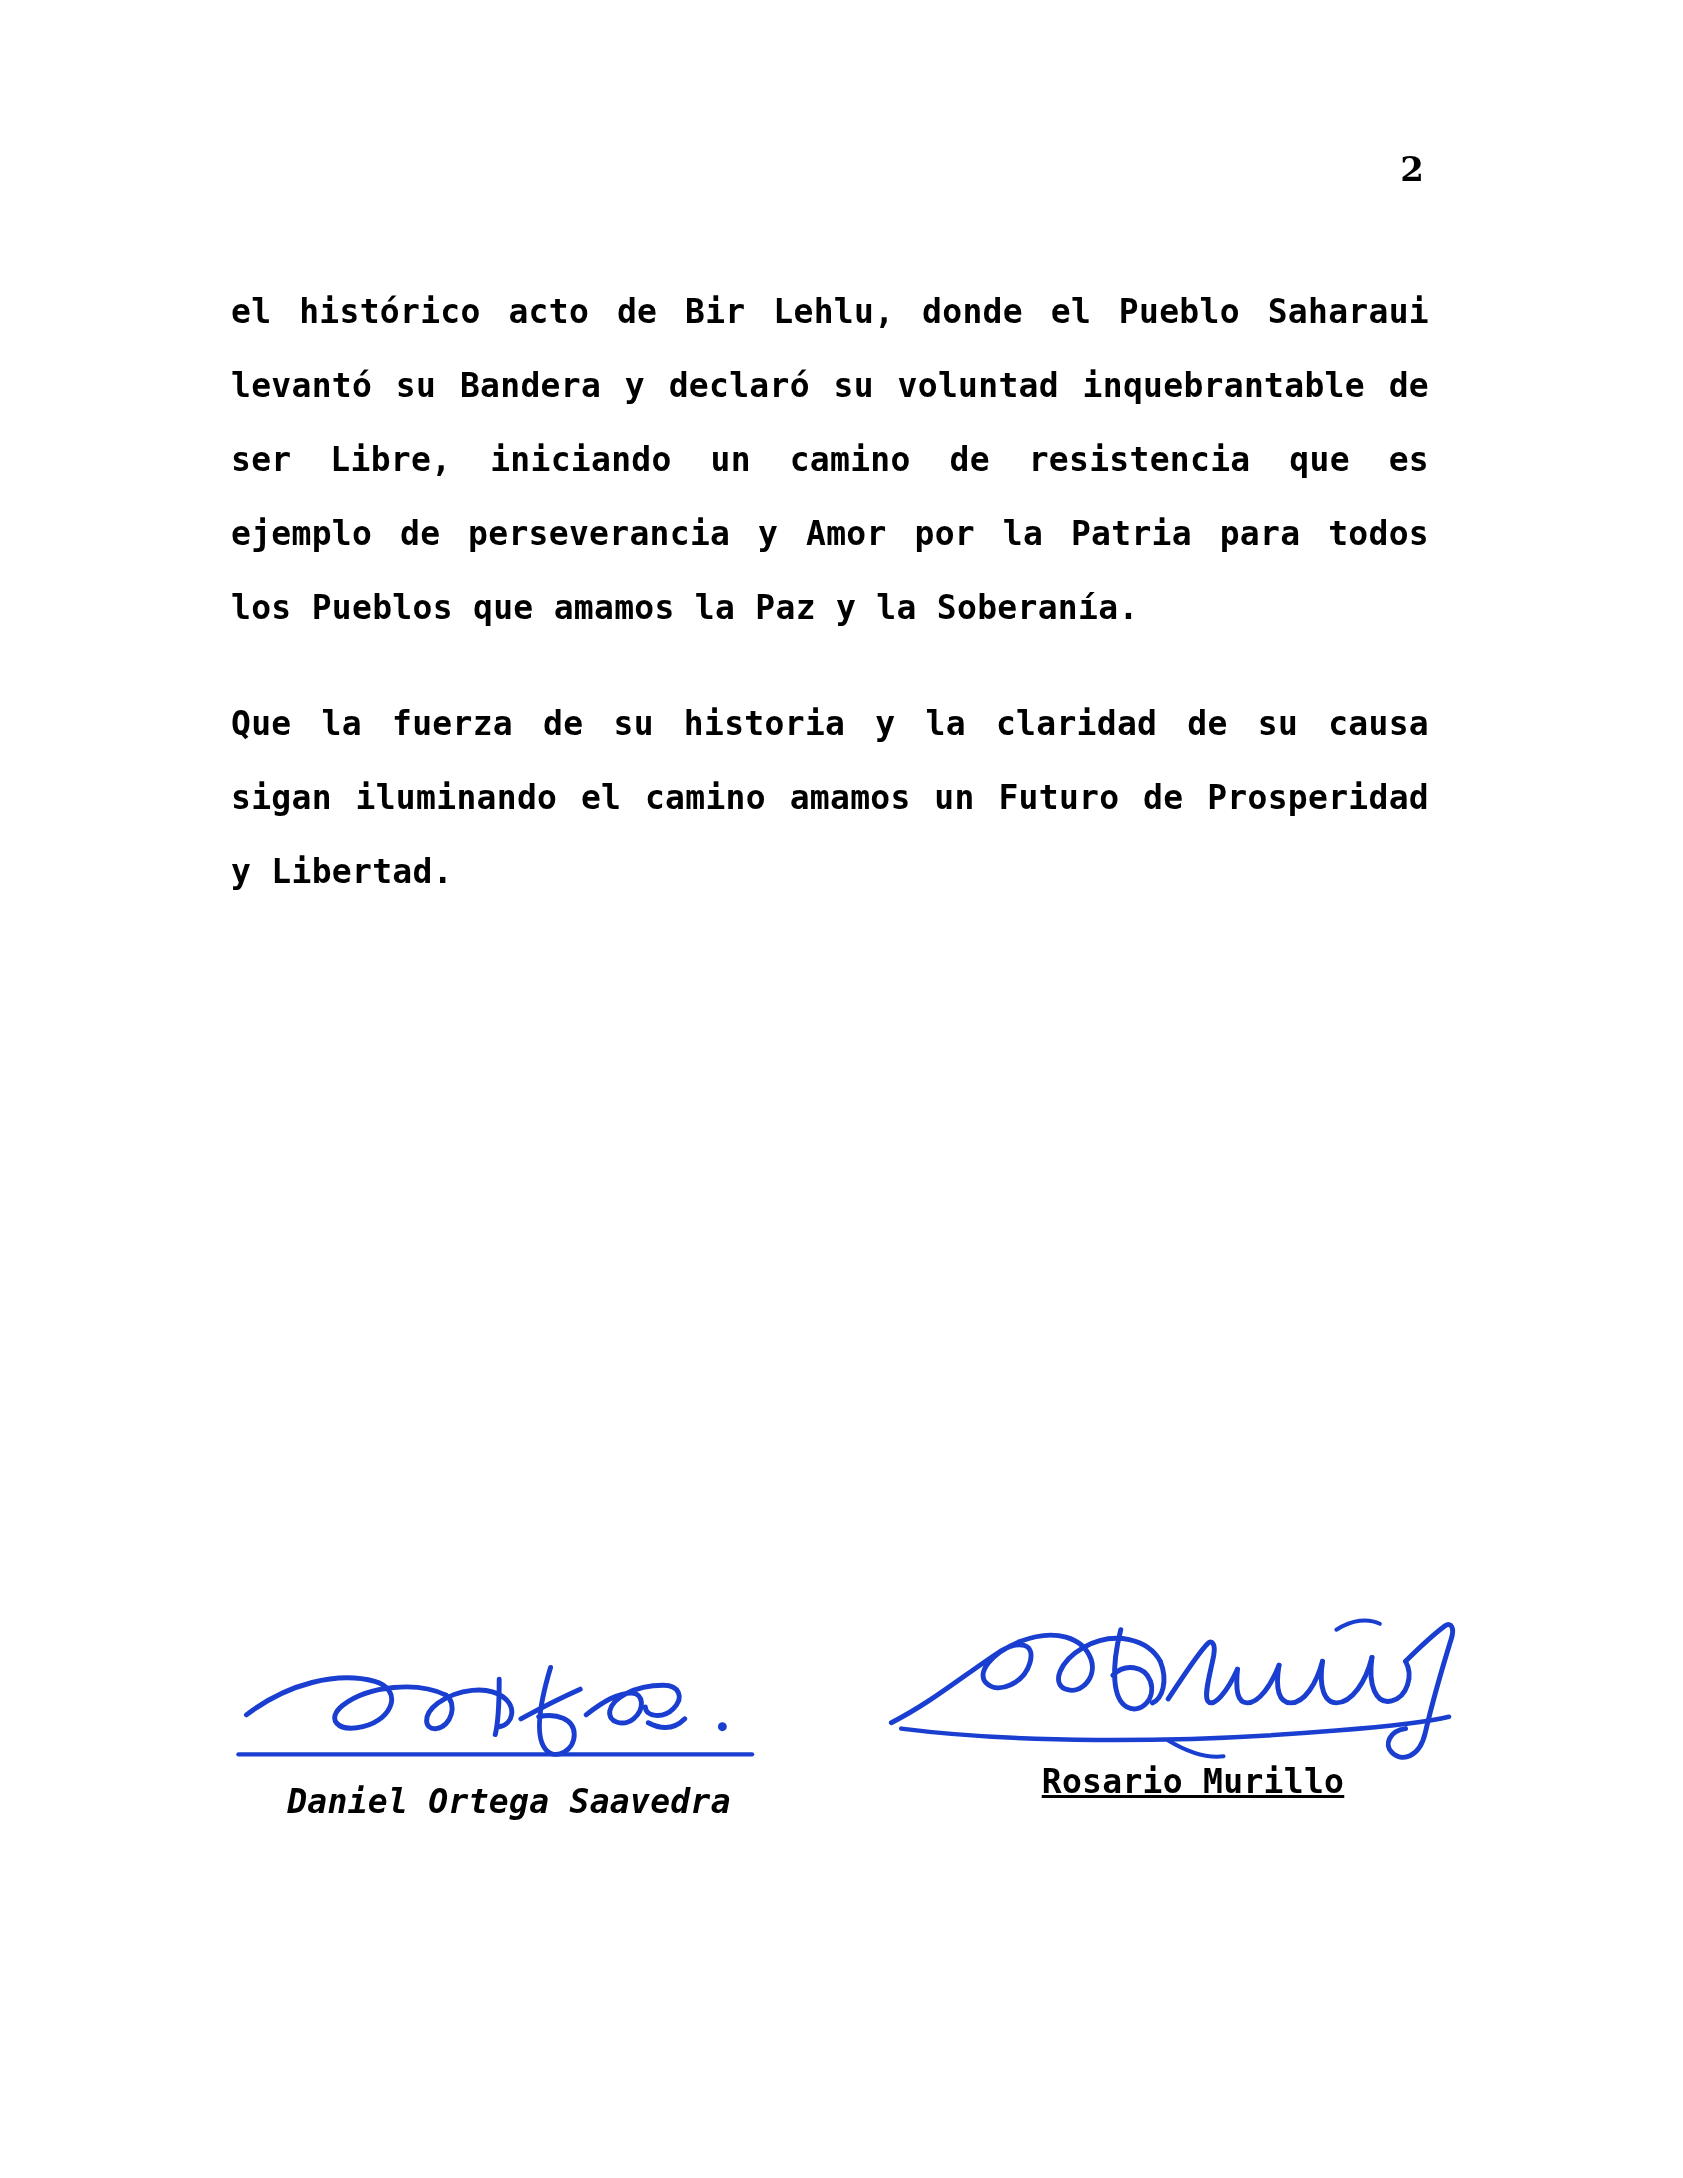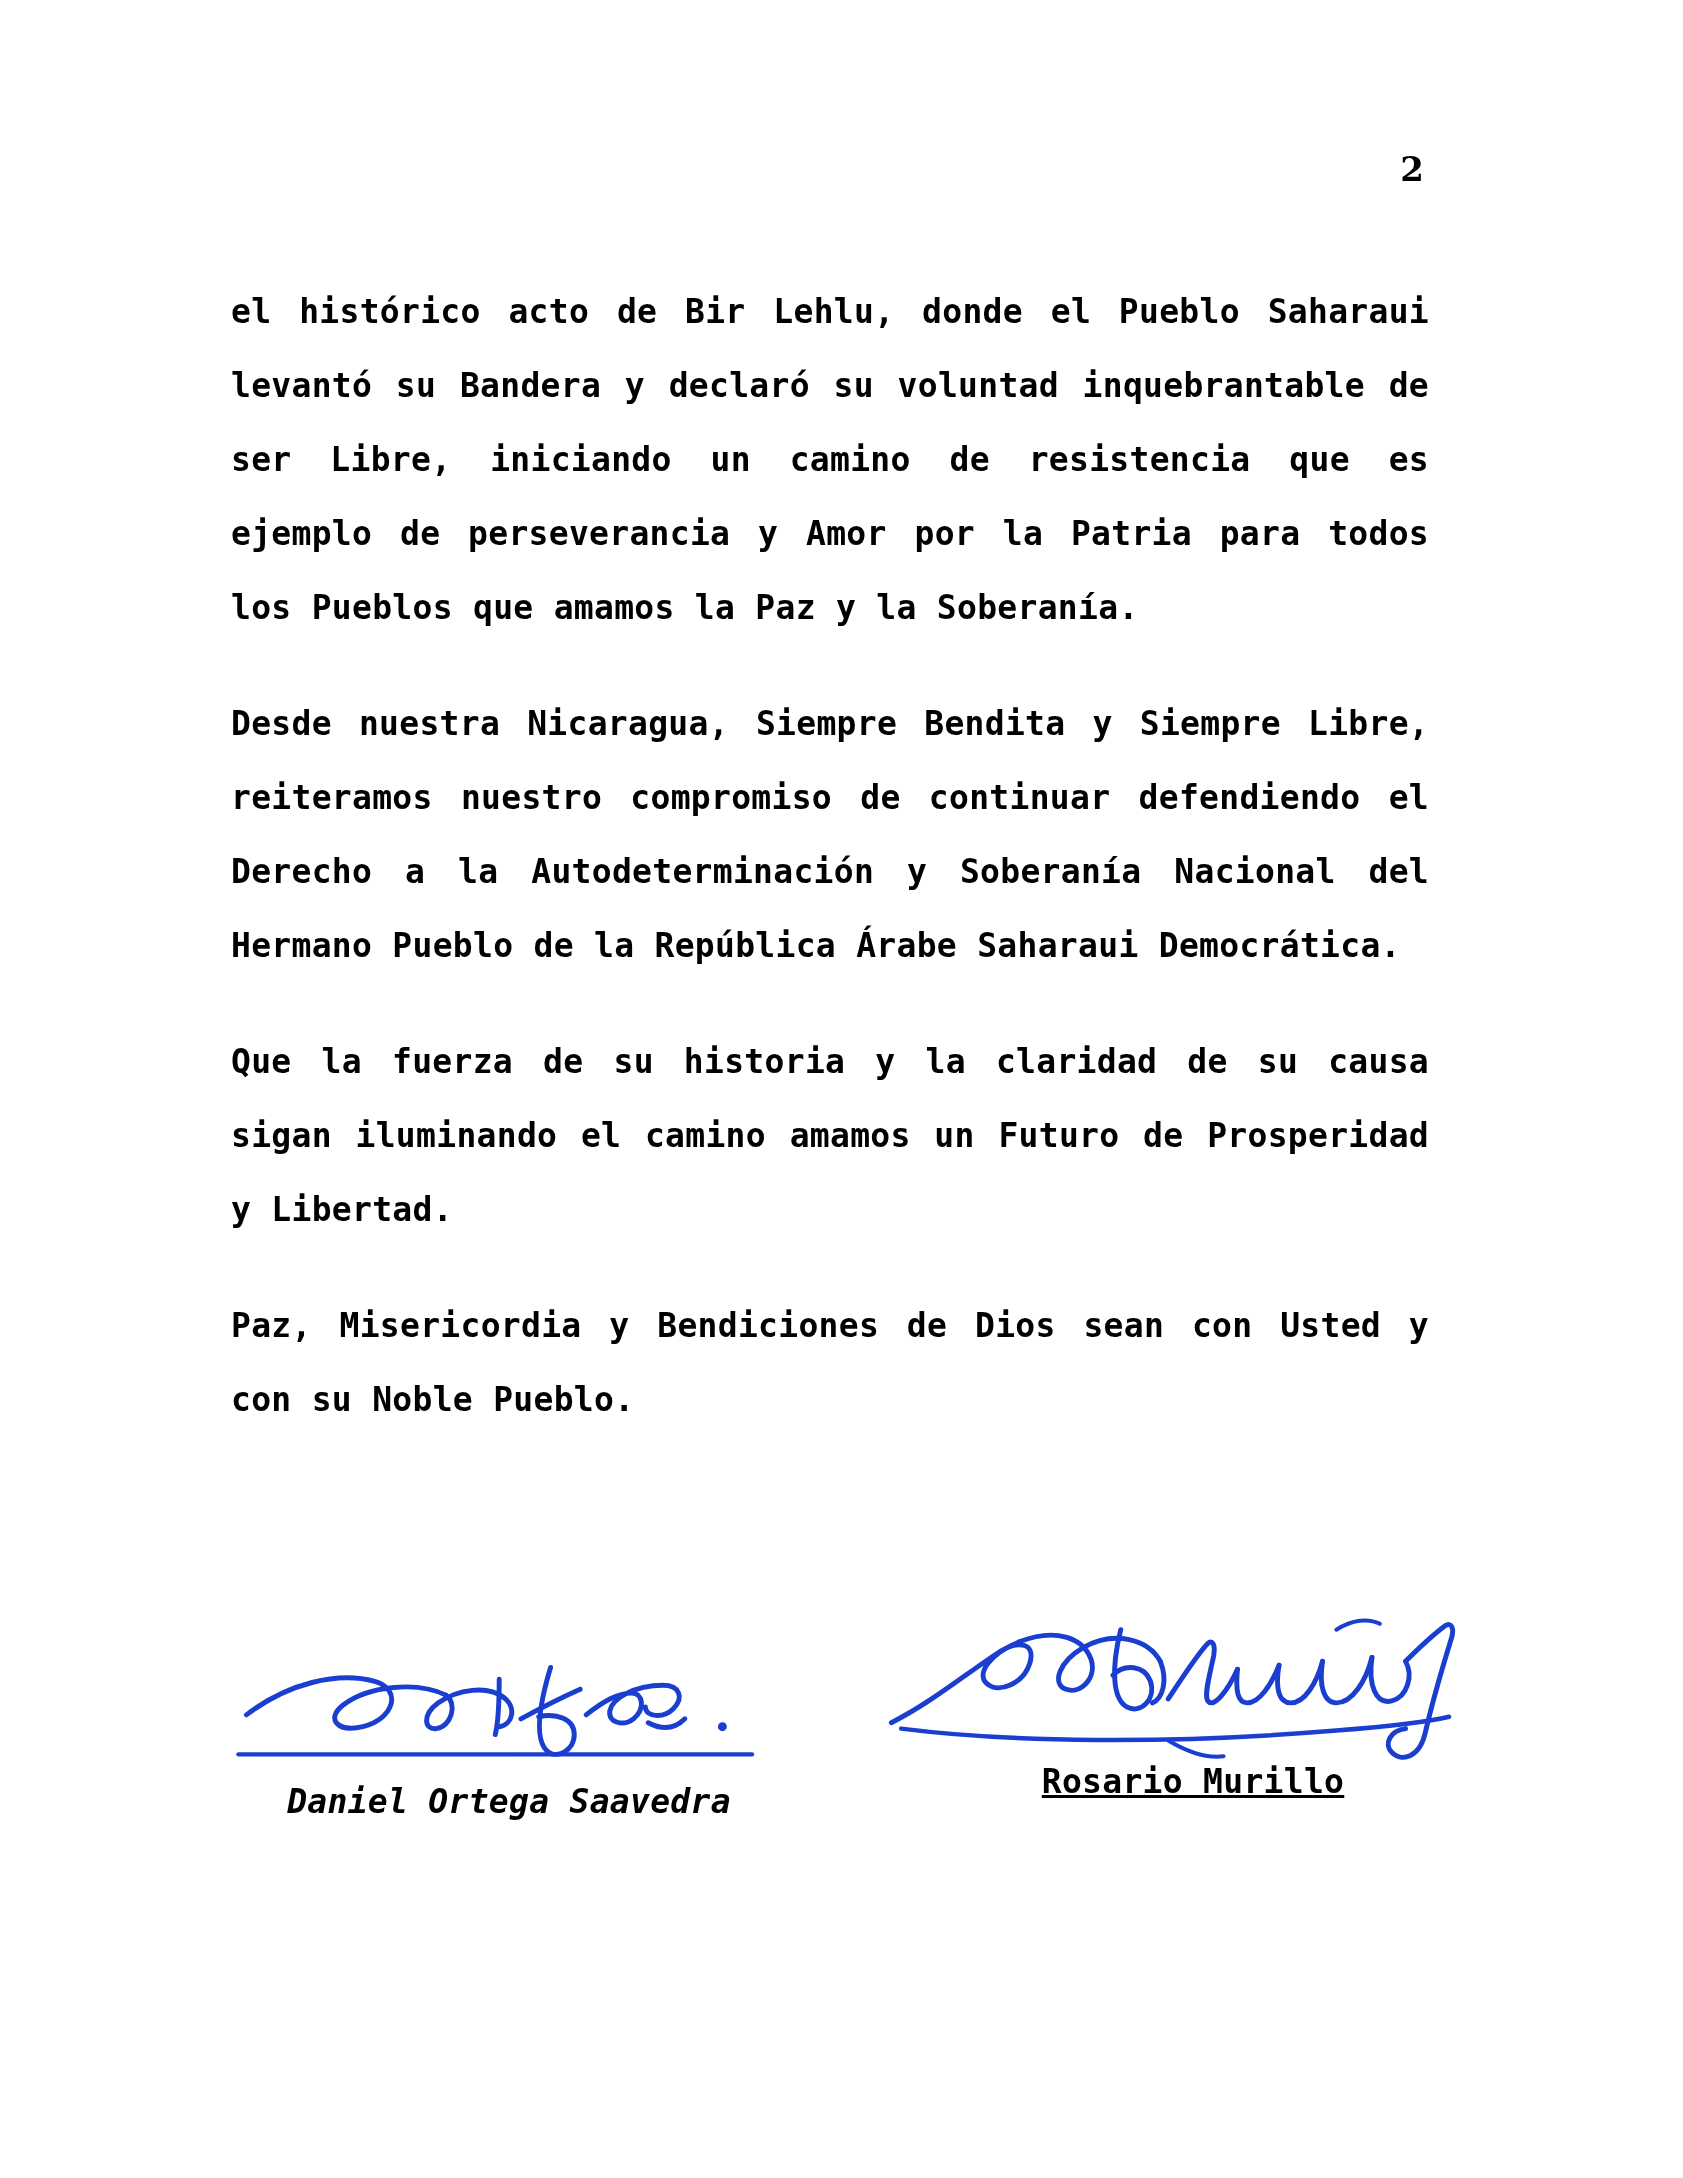--- a/index.html
+++ b/index.html
@@ -82,23 +82,21 @@
 </style>
 </head>
 <body>
 
 <div class="page">
 
   <div class="page-number">2</div>
 
   <div class="body-text">
     <p class="para">el histórico acto de Bir Lehlu, donde el Pueblo Saharaui levantó su Bandera y declaró su voluntad inquebrantable de ser Libre, iniciando un camino de resistencia que es ejemplo de perseverancia y Amor por la Patria para todos los Pueblos que amamos la Paz y la Soberanía.</p>
-    <p class="para">Desde nuestra Nicaragua, Siempre Bendita y Siempre Libre, reiteramos nuestro compromiso de continuar defendiendo el Derecho a la Autodeterminación y Soberanía Nacional del Hermano Pueblo de la República Árabe Saharaui Democrática.</p>
     <p class="para">Que la fuerza de su historia y la claridad de su causa sigan iluminando el camino amamos un Futuro de Prosperidad y Libertad.</p>
-    <p class="para last-block">Paz, Misericordia y Bendiciones de Dios sean con Usted y con su Noble Pueblo.</p>
   </div>
 
   <div class="signatures">
 
     <div class="sig-col left">
       <div class="sig-svg-wrap">
         <svg width="634" height="158" viewBox="0 0 640 160">
           <g fill="none" stroke="#1a3fd0" stroke-linecap="round" stroke-linejoin="round">
             <path d="M48 92 C90 60, 140 48, 178 58 C206 66, 198 96, 166 104 C140 110, 128 96, 146 82 C172 62, 222 58, 250 72" stroke-width="5"></path>
             <path d="M250 72 C262 80, 256 104, 240 106 C228 107, 226 92, 242 80 C262 66, 292 62, 308 74" stroke-width="5"></path>

